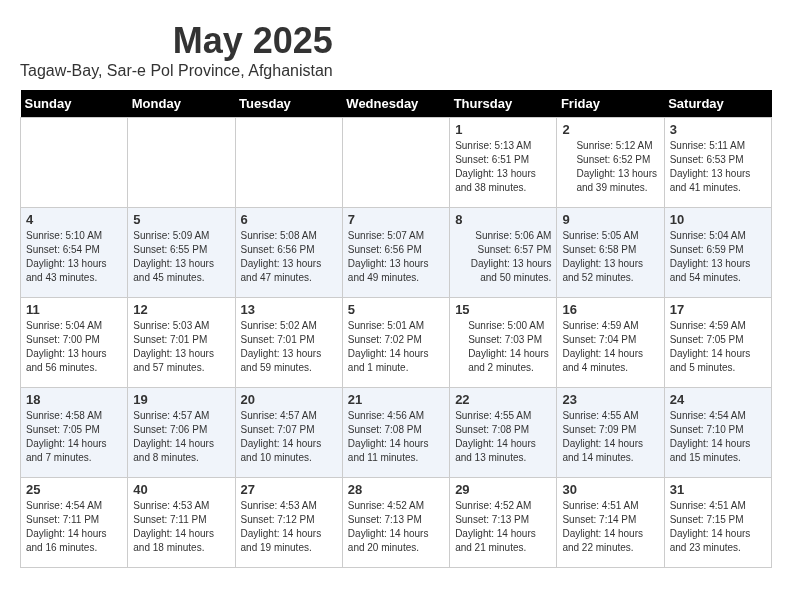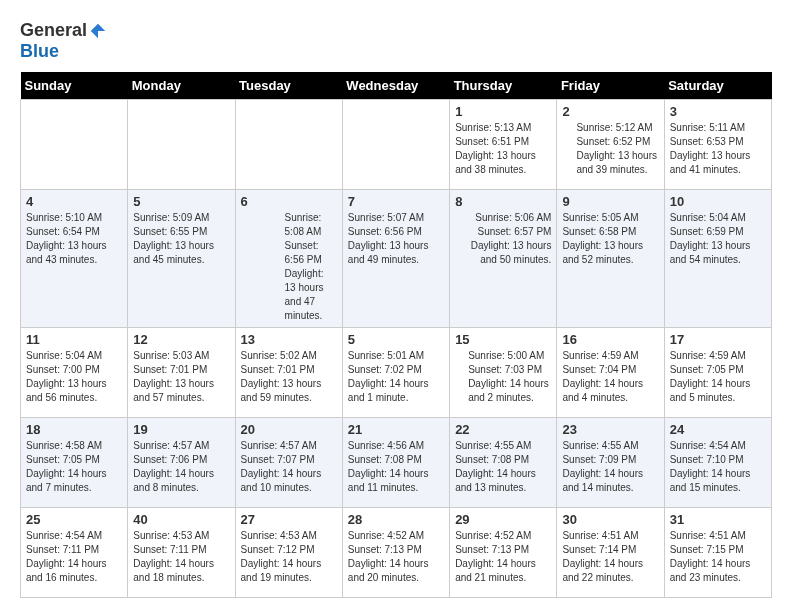--- a/index.html
+++ b/index.html
@@ -91,28 +91,23 @@
       line-height: 1.4;
     }
     .empty-cell {
       background-color: #fff !important;
     }
   </style>
 </head>
 <body>
 
 <div class="header">
-  <div class="logo">
-    <div class="logo-text">
-      <span class="logo-general">General</span>
-      <svg class="logo-icon" viewBox="0 0 20 20" xmlns="http://www.w3.org/2000/svg">
-        <polygon points="10,2 18,10 10,10 10,18 2,10 10,2" fill="#2b7bd4"></polygon>
-      </svg>
-    </div>
-    <span class="logo-blue">Blue</span>
+  <div class="title-section">
+    <div class="month-title">May 2025</div>
+    <div class="location-title">Tagaw-Bay, Sar-e Pol Province, Afghanistan</div>
   </div>
 </div>
 
 <table>
   <thead>
     <tr>
     <th>Sunday</th>
         <th>Monday</th>
         <th>Tuesday</th>
         <th>Wednesday</th>
@@ -154,21 +149,21 @@
 Daylight: 13 hours and 43 minutes.</div>
         </td>
         <td>
           <span class="day-number">5</span>
           <div class="day-detail" style="white-space: pre-line;">Sunrise: 5:09 AM
 Sunset: 6:55 PM
 Daylight: 13 hours and 45 minutes.</div>
         </td>
         <td>
           <span class="day-number">6</span>
-          <div class="day-detail" style="white-space: pre-line; margin-left: 44px;">Sunrise: 5:08 AM
+          <div class="day-detail" style="white-space: pre-line;">Sunrise: 5:08 AM
 Sunset: 6:56 PM
 Daylight: 13 hours and 47 minutes.</div>
         </td>
         <td>
           <span class="day-number">7</span>
           <div class="day-detail" style="white-space: pre-line;">Sunrise: 5:07 AM
 Sunset: 6:56 PM
 Daylight: 13 hours and 49 minutes.</div>
         </td>
         <td>

